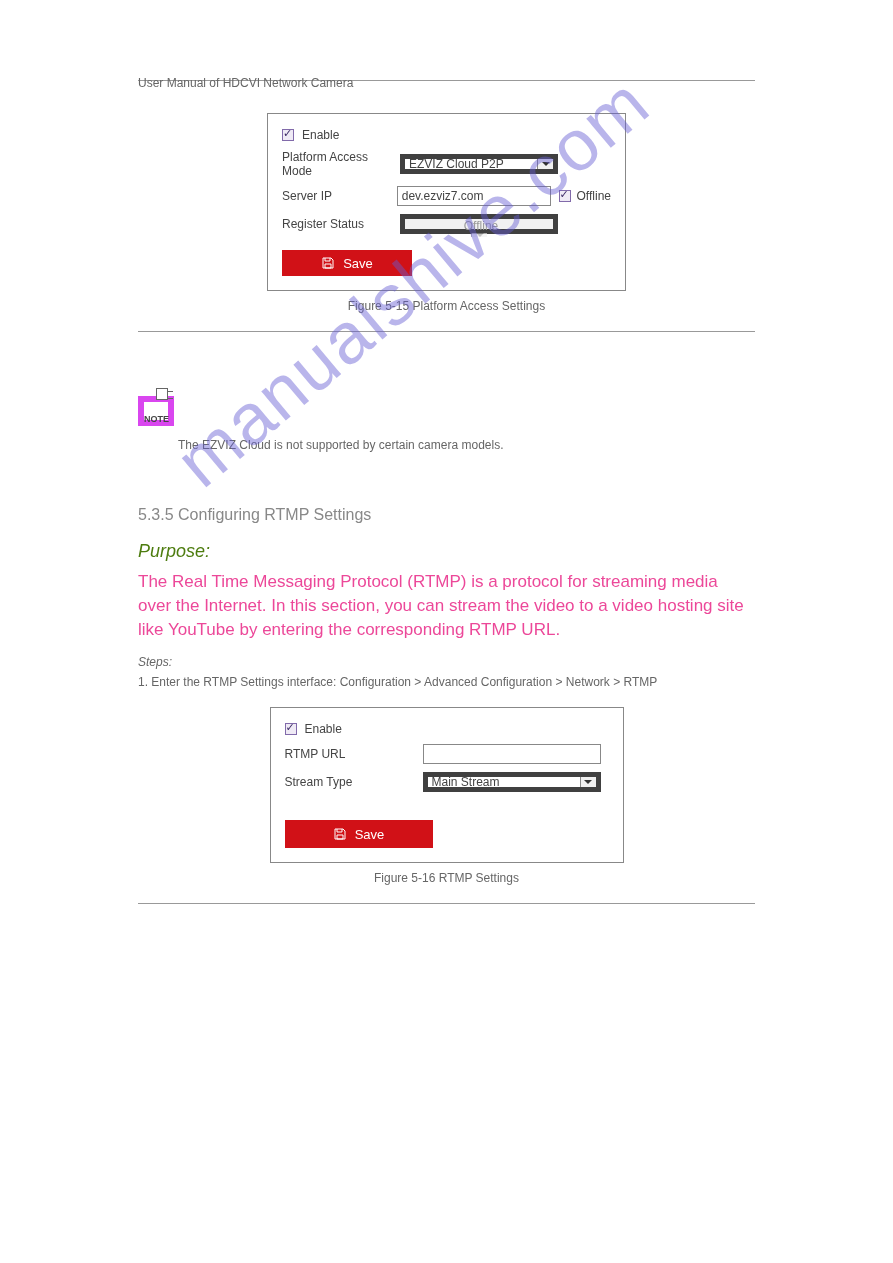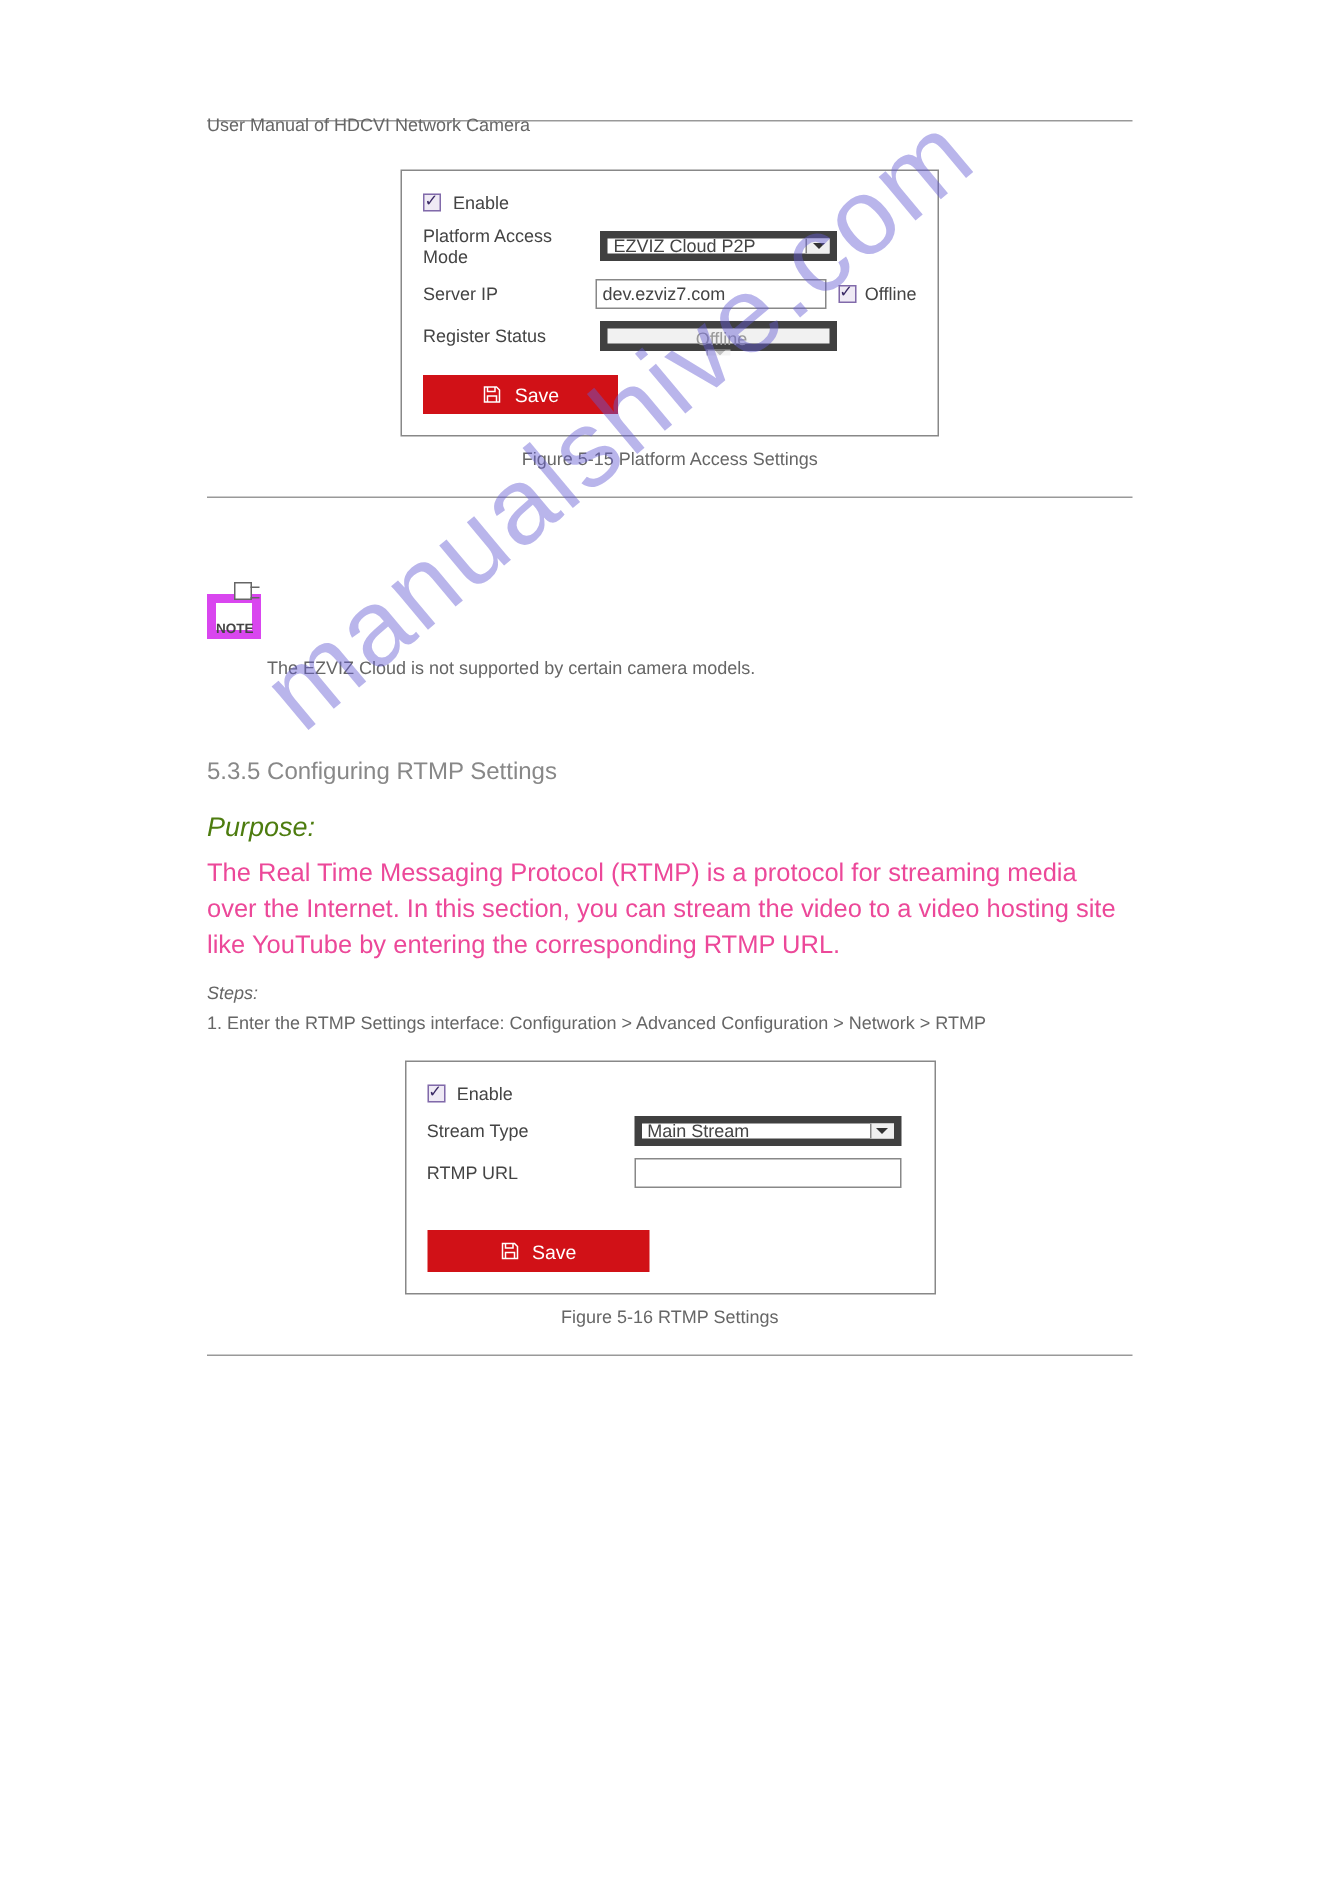--- a/index.html
+++ b/index.html
@@ -243,34 +243,34 @@
 <div class="para-block">The Real Time Messaging Protocol (RTMP) is a protocol for streaming media over the Internet. In this section, you can stream the video to a video hosting site like YouTube by entering the corresponding RTMP URL.</div>
 <div class="step" style="font-style:italic;margin-top:14px;">Steps:</div>
 <div class="step">1. Enter the RTMP Settings interface: Configuration &gt; Advanced Configuration &gt; Network &gt; RTMP</div>
 
 <div class="dialog2">
   <div class="row">
     <span class="chk checked"></span>
     <span class="chk-label">Enable</span>
   </div>
   <div class="row">
+    <label class="fieldlabel">RTMP URL</label>
+    <div class="text-input">
+      <span></span>
+    </div>
+  </div>
+  <div class="row">
     <label class="fieldlabel">Stream Type</label>
     <div class="select-box">
       <span class="val">Main Stream</span>
       <span class="arrow">
         <svg viewBox="0 0 8 4">
             <polygon points="0,0 8,0 4,4" fill="#333"></polygon>
           </svg>
       </span>
-    </div>
-  </div>
-  <div class="row">
-    <label class="fieldlabel">RTMP URL</label>
-    <div class="text-input">
-      <span></span>
     </div>
   </div>
   <button class="save-btn">
     <span class="save-icon">
       <svg viewBox="0 0 14 14">
           <path d="M2 2 L10 2 L12 4 L12 12 L2 12 Z M4 2 L4 5 L9 5 L9 2 M4 8 L10 8 L10 12 L4 12 Z" fill="none" stroke="#fff" stroke-width="1"></path>
         </svg>
     </span>
     <span>Save</span>
   </button>

